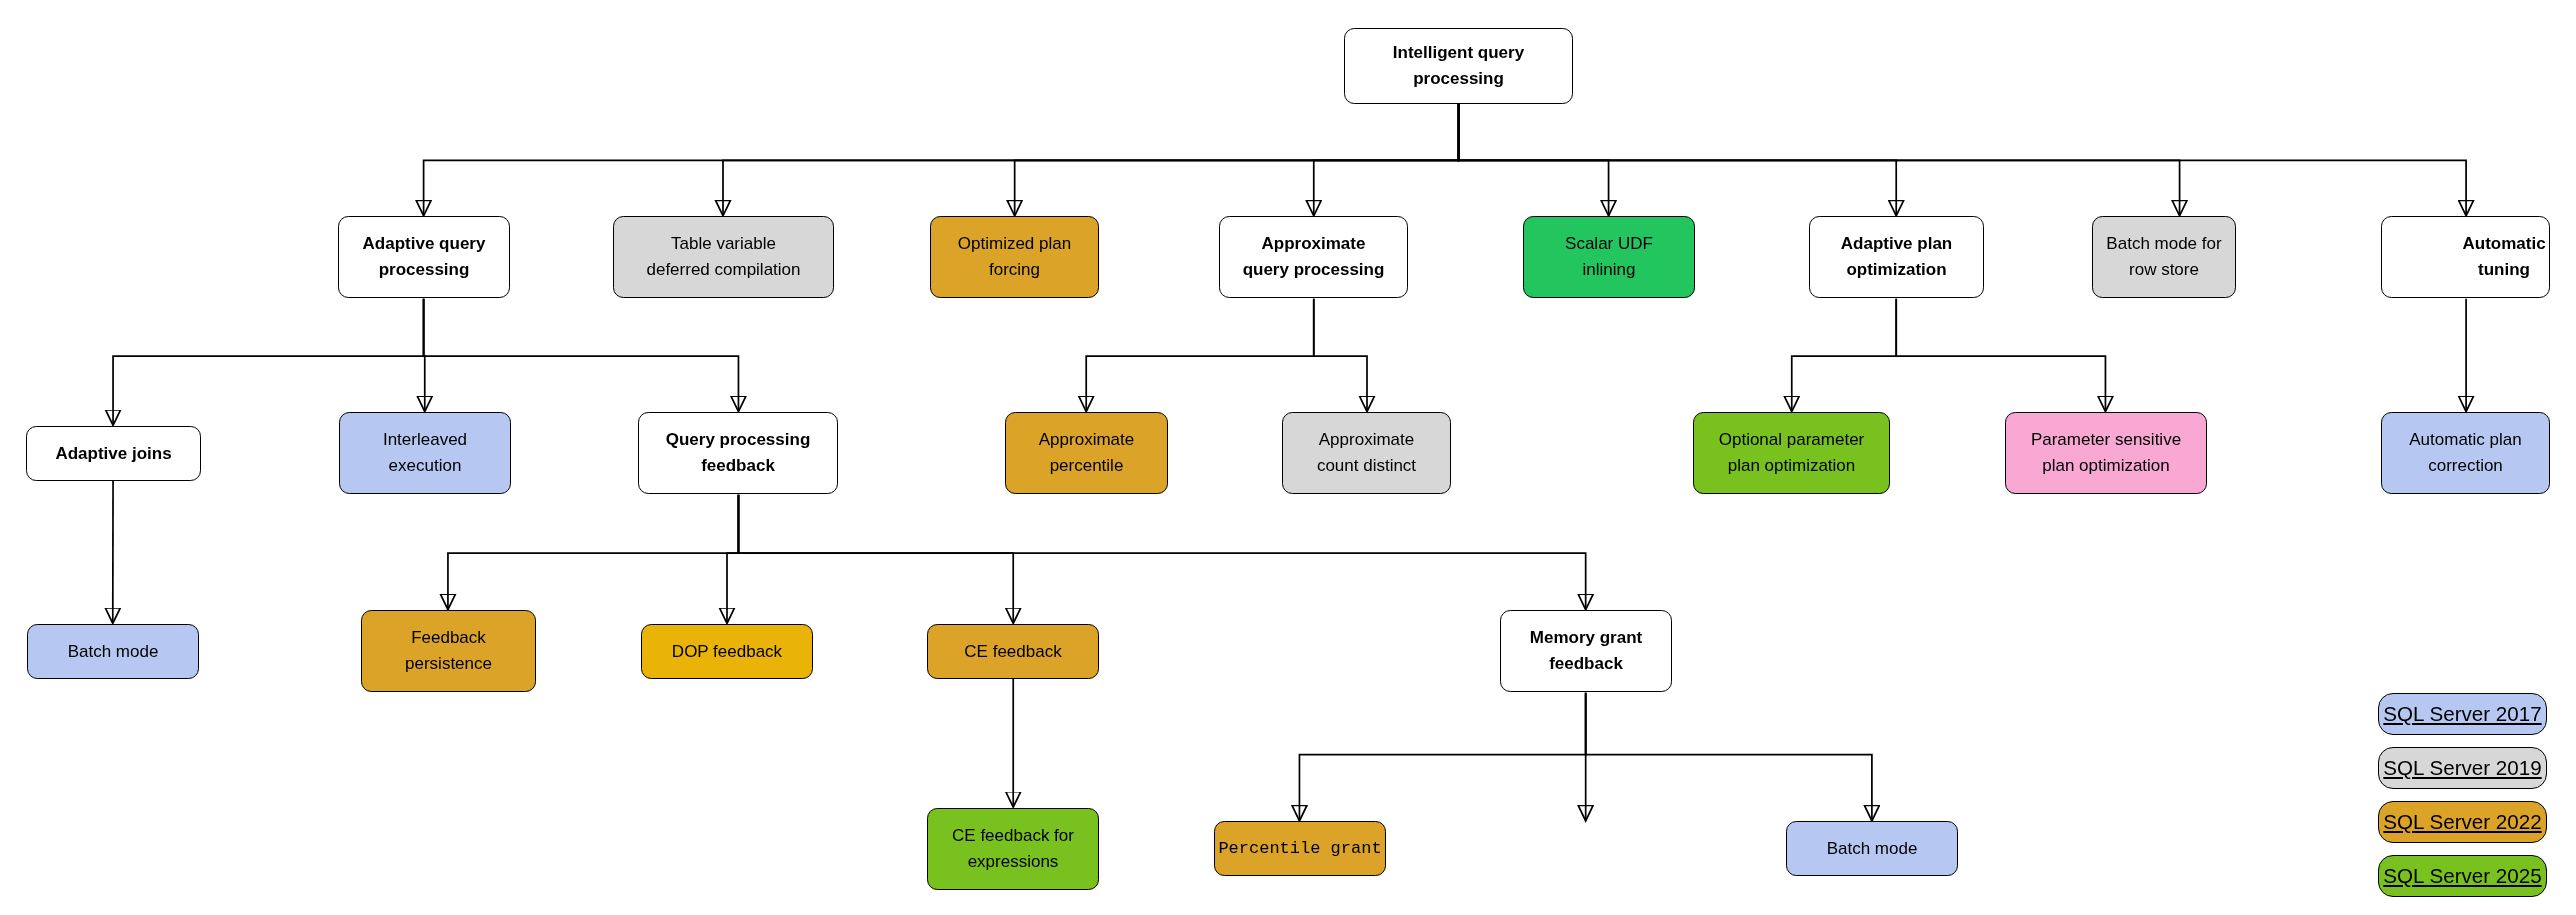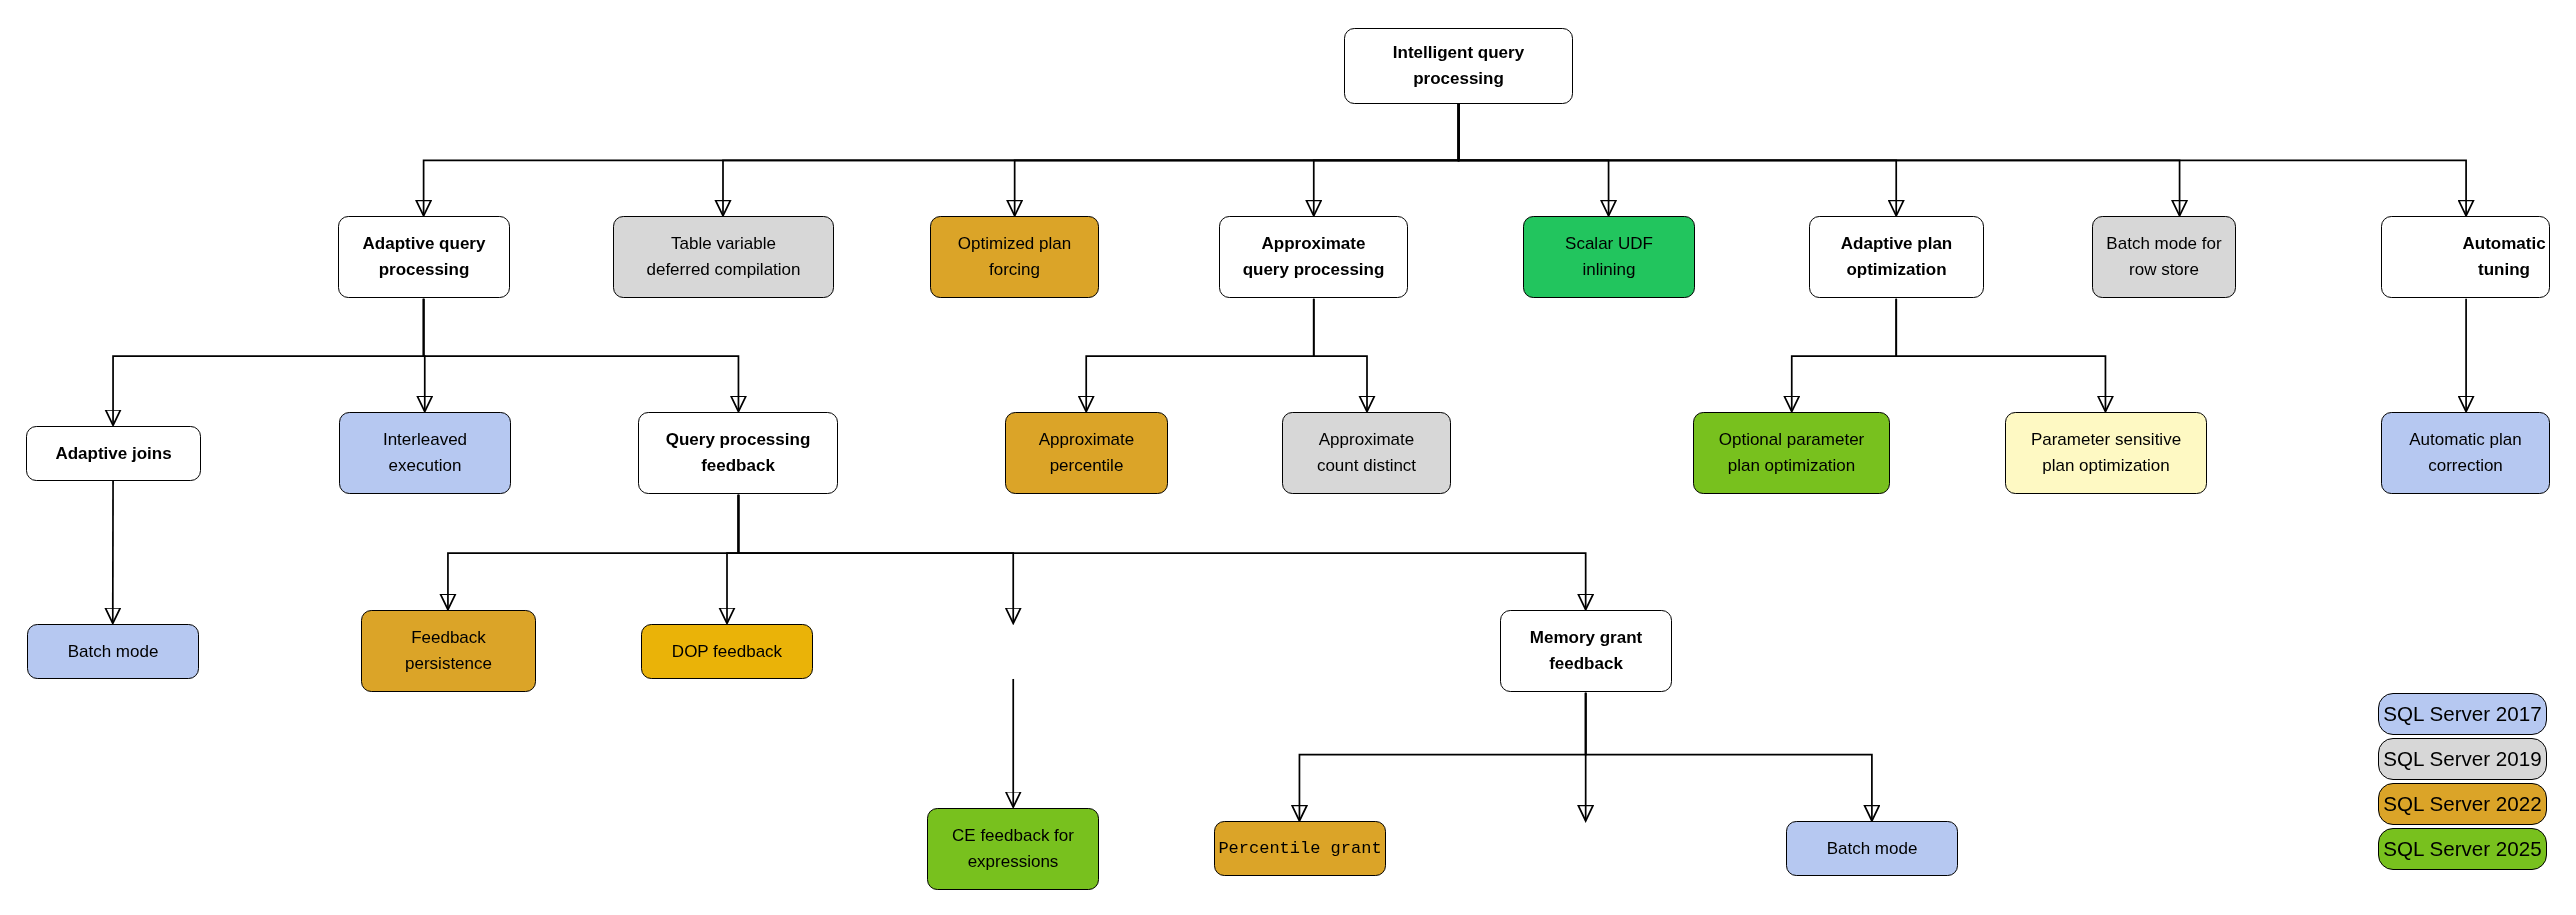--- a/index.html
+++ b/index.html
@@ -9,21 +9,21 @@
   .connectors path{stroke:#000000;stroke-width:3;fill:none;}
   .node{
     position:absolute;box-sizing:border-box;
     border:1.7px solid #000000;border-radius:10.3px;
     display:flex;align-items:center;justify-content:center;
     text-align:center;font-size:17px;line-height:26px;color:#000000;
     padding:0 3.4px;
   }
   .node span{white-space:pre-line;}
   .node.white{background:#ffffff;font-weight:700;}
-  .legend{position:absolute;display:flex;flex-direction:column;gap:3px;}
+  .legend{position:absolute;display:flex;flex-direction:column;gap:12px;text-decoration:underline;}
   .pill{
     box-sizing:border-box;width:169px;height:42px;
     border:1.7px solid #000000;border-radius:15px;
     display:flex;align-items:center;justify-content:center;
     font-size:20.6px;color:#000000;
   }
 </style>
 </head>
 <body>
 
@@ -120,37 +120,40 @@
 percentile</span>
     </div>
     <div class="node gray" style="left: 1282px; top: 412px; width: 169px; height: 82px; background: rgb(215, 215, 215);">
       <span>Approximate
 count distinct</span>
     </div>
     <div class="node green" style="left: 1693px; top: 412px; width: 197px; height: 82px; background: rgb(120, 193, 30);">
       <span>Optional parameter
 plan optimization</span>
     </div>
-    <div class="node orange" style="left: 2005px; top: 412px; width: 202px; height: 82px; background: #fef9c3;">
+    <div class="node orange" style="left: 2005px; top: 412px; width: 202px; height: 82px; background: #f9a8d4;">
       <span>Parameter sensitive
 plan optimization</span>
     </div>
     <div class="node blue" style="left: 2381px; top: 412px; width: 169px; height: 82px; background: rgb(182, 200, 241);">
       <span>Automatic plan
 correction</span>
     </div>
     <div class="node blue" style="left: 27px; top: 624px; width: 172px; height: 55px; background: rgb(182, 200, 241);">
       <span>Batch mode</span>
     </div>
     <div class="node orange" style="left: 361px; top: 610px; width: 175px; height: 82px; background: rgb(219, 164, 40);">
       <span>Feedback
 persistence</span>
     </div>
     <div class="node orange" style="left: 641px; top: 624px; width: 172px; height: 55px; background: #eab308;">
       <span>DOP feedback</span>
+    </div>
+    <div class="node orange" style="left: 927px; top: 624px; width: 172px; height: 55px; background: rgb(219, 164, 40);">
+      <span>CE feedback</span>
     </div>
     <div class="node white" style="left: 1500px; top: 610px; width: 172px; height: 82px;">
       <span>Memory grant
 feedback</span>
     </div>
     <div class="node green" style="left: 927px; top: 808px; width: 172px; height: 82px; background: rgb(120, 193, 30);">
       <span>CE feedback for
 expressions</span>
     </div>
     <div class="node orange" style="left: 1214px; top: 821px; width: 172px; height: 55px; background: rgb(219, 164, 40); font-family: Liberation Mono, monospace;">

